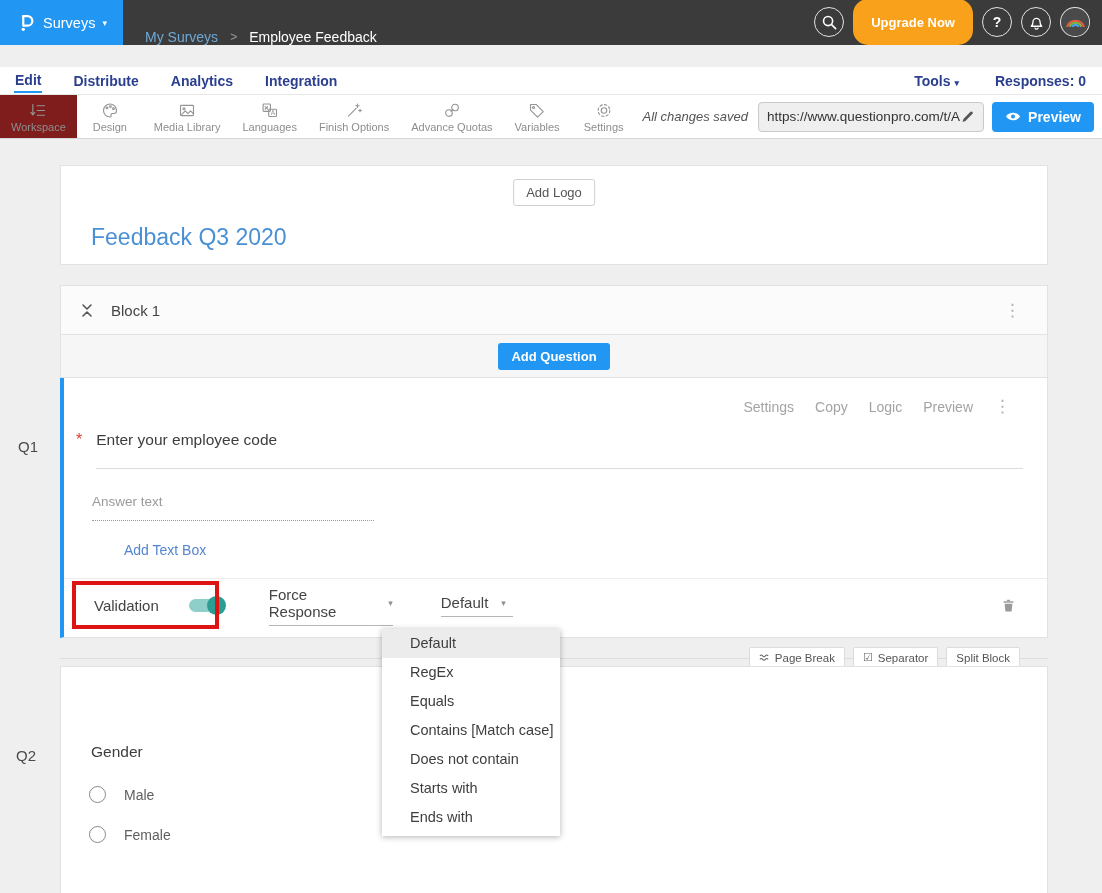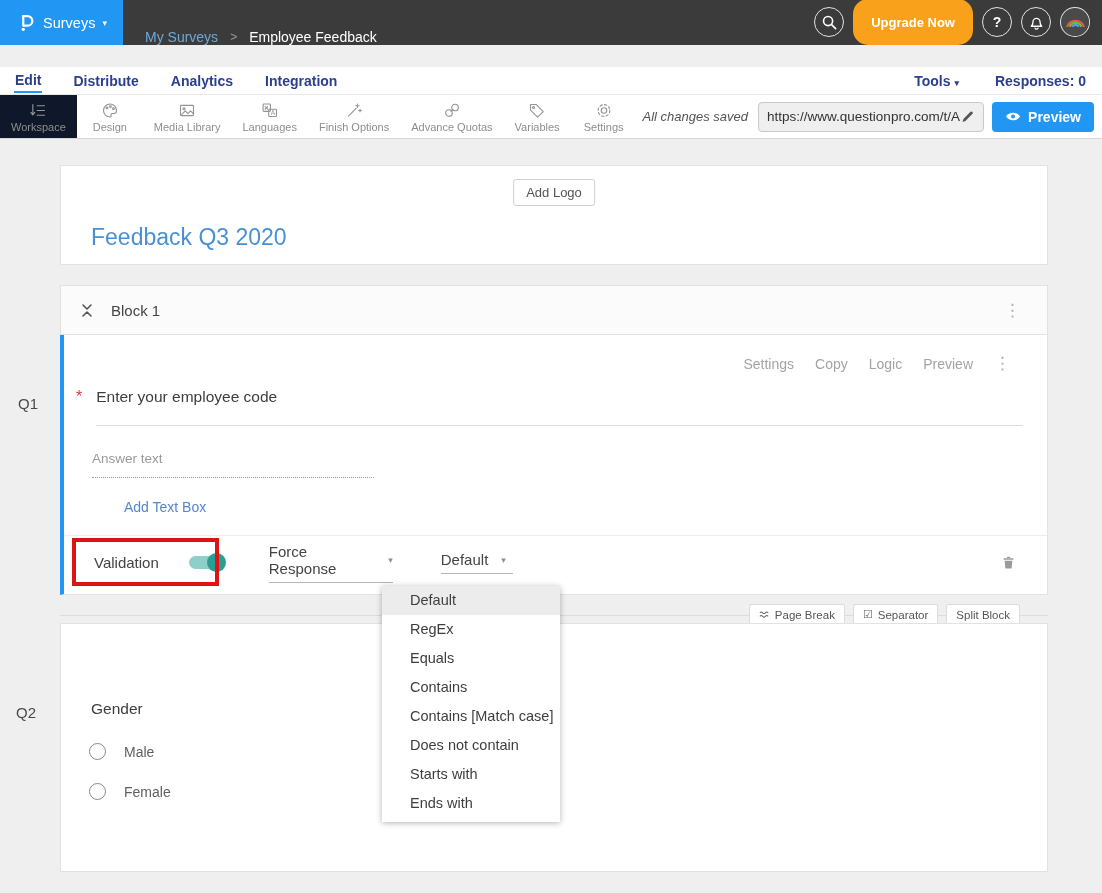--- a/index.html
+++ b/index.html
@@ -26,21 +26,21 @@
   .tab { color:#2b3f8f; font-size:14px; font-weight:600; margin-right:30px; padding:3px 1px; cursor:pointer; }
   .tab.active { border-bottom:2px solid #2196f3; }
   .tabbar-right { margin-left:auto; display:flex; align-items:center; gap:36px; padding-right:4px; }
   .tools-link { color:#2b3f8f; font-size:14px; font-weight:600; cursor:pointer; }
   .tools-link .caret { color:#2b3f8f; }
   .responses { color:#2b3f8f; font-size:14px; font-weight:600; }
 
   
   .toolbar { height:44px; background:#fff; border-bottom:1px solid #d6d6d6; display:flex; align-items:stretch; }
   .tb-item { display:flex; flex-direction:column; align-items:center; justify-content:center; padding:3px 11px 2px; cursor:pointer; min-width:66px; }
-  .tb-item.active { background:#0f172a; }
+  .tb-item.active { background:#7f1d1d; }
   .tb-icon { height:19px; display:flex; align-items:flex-end; }
   .tb-icon svg { stroke:#949494; fill:none; stroke-width:1.3; stroke-linecap:round; stroke-linejoin:round; }
   .tb-label { font-size:11px; color:#8e8e8e; margin-top:1px; white-space:nowrap; }
   .toolbar-right { margin-left:auto; display:flex; align-items:center; gap:8px; padding-right:8px; }
   .saved-status { font-style:italic; font-size:13px; color:#555; margin-right:2px; }
   .url-box { display:flex; align-items:center; background:#efefef; border:1px solid #c9c9c9; border-radius:4px; height:30px; width:226px; padding:0 8px; }
   .url-input { flex:1; min-width:0; border:none; background:transparent; font-size:13.5px; color:#333; font-family:inherit; outline:none; }
   .preview-btn { height:30px; padding:0 13px; background:#2196f3; color:#fff; border:none; border-radius:4px; font-size:14px; font-weight:bold; display:flex; align-items:center; gap:7px; cursor:pointer; font-family:inherit; }
 
   
@@ -282,20 +282,23 @@
       <span class="collapse-icon">
         <svg width="14" height="17" viewBox="0 0 14 17">
             <path d="M3 3l4 4 4-4"></path>
             <path d="M3 14l4-4 4 4"></path>
           </svg>
       </span>
       <span class="block-title">Block 1</span>
       <span class="dots-menu">⋮</span>
     </div>
 
+    <div class="addq-row">
+      <button class="addq-btn">Add Question</button>
+    </div>
 
     <div class="qcard q1card">
       <span class="q-side-label" style="top:60px;">Q1</span>
 
       <div class="q-actions">
         <span class="q-action">Settings</span>
         <span class="q-action">Copy</span>
         <span class="q-action">Logic</span>
         <span class="q-action">Preview</span>
         <span class="dots-menu">⋮</span>
@@ -333,21 +336,20 @@
               </svg>
           </span>
         </span>
       </div>
 
       
       <div class="dropdown">
         <div class="dd-item selected">Default</div>
         <div class="dd-item">RegEx</div>
         <div class="dd-item">Equals</div>
-        <div class="dd-item">Contains</div>
         <div class="dd-item">Contains [Match case]</div>
         <div class="dd-item">Does not contain</div>
         <div class="dd-item">Starts with</div>
         <div class="dd-item">Ends with</div>
       </div>
     </div>
 
     <div class="divider-zone">
       <div class="mini-btns">
         <button class="mini-btn">

